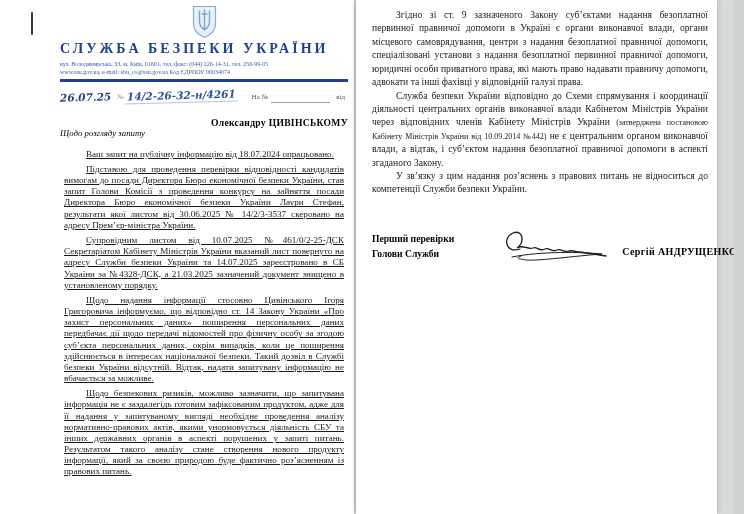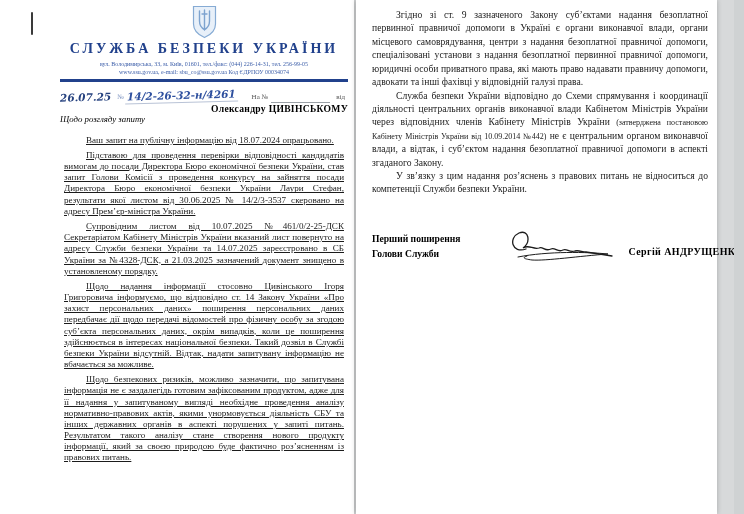--- a/index.html
+++ b/index.html
@@ -16,21 +16,21 @@
   }
   .page1{left:0;width:354px;}
   .page2{left:356px;width:361px;}
   .right-strip{position:absolute;top:0;right:0;width:10px;height:514px;background:#cfd2d3;}
 
   
   .scan-mark{position:absolute;left:31px;top:12px;width:2px;height:23px;background:#3a3a3a;border-radius:1px;}
 
   
   .p1-content{position:absolute;left:60px;right:6px;top:0;}
-  .letterhead{text-align:center;padding-top:4px;}
+  .letterhead{text-align:left;padding-top:4px;}
   .emblem{display:block;margin:0 auto;}
   .org-name{
     margin-top:2px;color:#21418c;font-weight:bold;font-size:14px;
     letter-spacing:3px;white-space:nowrap;
   }
   .addr{color:#3c5ea9;font-size:6px;line-height:1.35;margin-top:3px;}
   .lh-rule{height:2.6px;background:#21418c;margin-top:3px;}
 
   .ref-row{display:flex;align-items:flex-end;margin-top:3px;height:18px;font-size:7px;color:#555;}
   .hw{
@@ -40,21 +40,21 @@
   }
   .hw-date{color:#24407e;margin-right:4px;}
   .hw-num{border-bottom:0.5px solid #b9c3d6;padding:0 2px 1px 2px;}
   .no-sign{color:#7d93c0;font-size:7px;margin:0 1px 2px 2px;}
   .na-no{margin:0 3px 2px 14px;white-space:nowrap;}
   .vid{margin:0 3px 2px 6px;}
   .blank{border-bottom:0.6px solid #9aa0a6;height:8px;}
   .blank.long{width:86px;}
   .blank.short{width:40px;flex:1;max-width:52px;}
 
-  .addressee{text-align:right;font-weight:bold;font-size:9.6px;letter-spacing:0.3px;}
+  .addressee{margin-top:14px;text-align:right;font-weight:bold;font-size:9.6px;letter-spacing:0.3px;}
   .subject{font-style:italic;font-size:8.8px;}
 
   .body1{margin-top:11px;font-size:9.1px;line-height:1.23;text-align:justify;color:#1b1b1b;}
   .body1 p{margin:4px;text-indent:22px;text-decoration:underline;}
 
   
   .p2-content{position:absolute;left:16px;right:9px;top:8px;}
   .body2{font-size:9.6px;line-height:1.4;text-align:justify;color:#1b1b1b;}
   .body2 p{margin:0;text-indent:24px;}
   .small-paren{font-size:8px;}
@@ -121,21 +121,21 @@
     <div class="p2-content">
 
       <div class="body2">
         <p>Згідно зі ст. 9 зазначеного Закону суб’єктами надання безоплатної первинної правничої допомоги в Україні є органи виконавчої влади, органи місцевого самоврядування, центри з надання безоплатної правничої допомоги, спеціалізовані установи з надання безоплатної первинної правничої допомоги, юридичні особи приватного права, які мають право надавати правничу допомоги, адвокати та інші фахівці у відповідній галузі права.</p>
         <p><span>Служба безпеки України відповідно до Схеми спрямування і координації діяльності центральних органів виконавчої влади Кабінетом Міністрів України через відповідних членів Кабінету Міністрів України </span><span class="small-paren">(затверджена постановою Кабінету Міністрів України від 10.09.2014 №442)</span><span> не є центральним органом виконавчої влади, а відтак, і суб’єктом надання безоплатної правничої допомоги в аспекті згаданого Закону.</span></p>
         <p>У зв’язку з цим надання роз’яснень з правових питань не відноситься до компетенції Служби безпеки України.</p>
       </div>
 
       <div class="signoff">
         <div class="signoff-title">
-          <div>Перший поширення</div>
+          <div>Перший перевірки</div>
           <div>Голови Служби</div>
         </div>
         <svg class="signature" width="128" height="42" viewBox="0 0 128 42" aria-hidden="true">
           <g fill="none" stroke="#1c1c1c" stroke-width="1.3" stroke-linecap="round">
             <path d="M30 23 C16 28 12 12 23 7 C33 3 35 16 27 22 C33 18 37 24 43 22 C47 20 49 26 55 23 C59 21 62 27 67 24 C71 22 73 27 79 25 C83 24 86 26 90 26 L116 30"></path>
             <path d="M22 31 C52 25 92 26 112 28 C84 30 50 35 36 34 C29 33 25 32 31 30" stroke-width="1"></path>
           </g>
         </svg>
         <div class="signoff-name">Сергій АНДРУЩЕНКО</div>
       </div>

